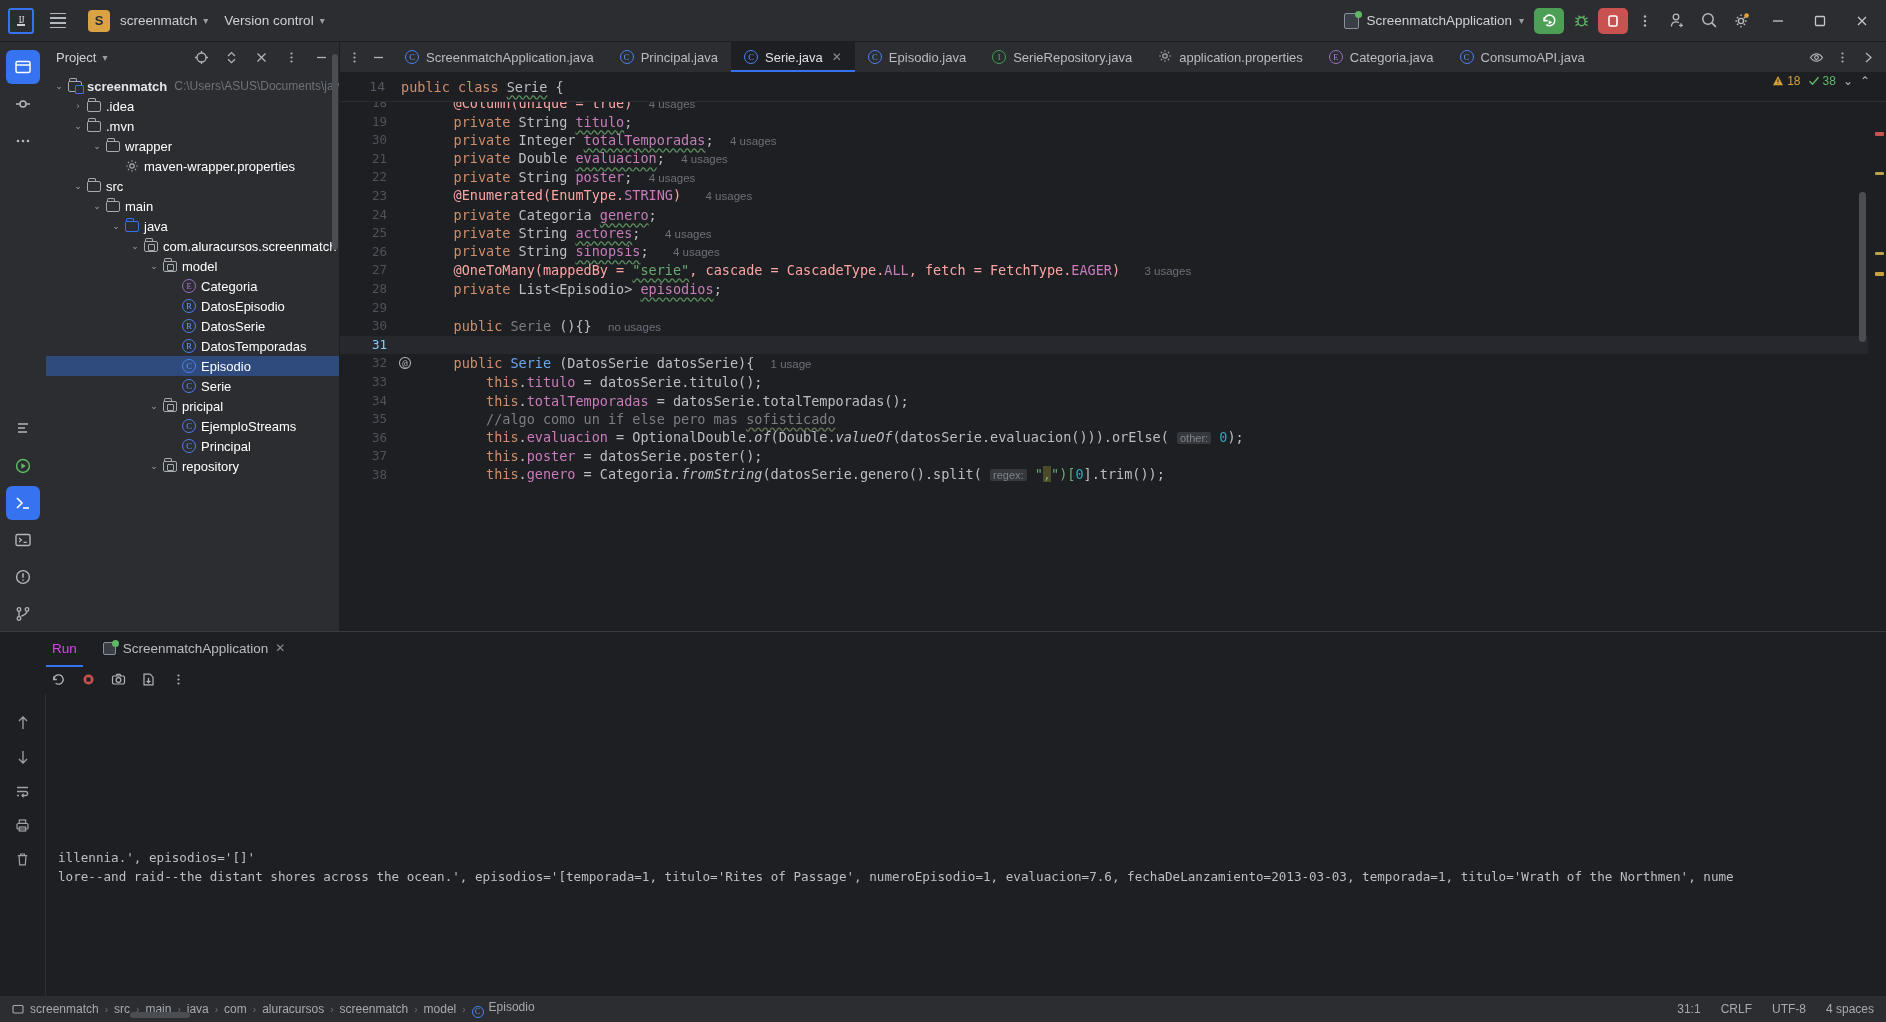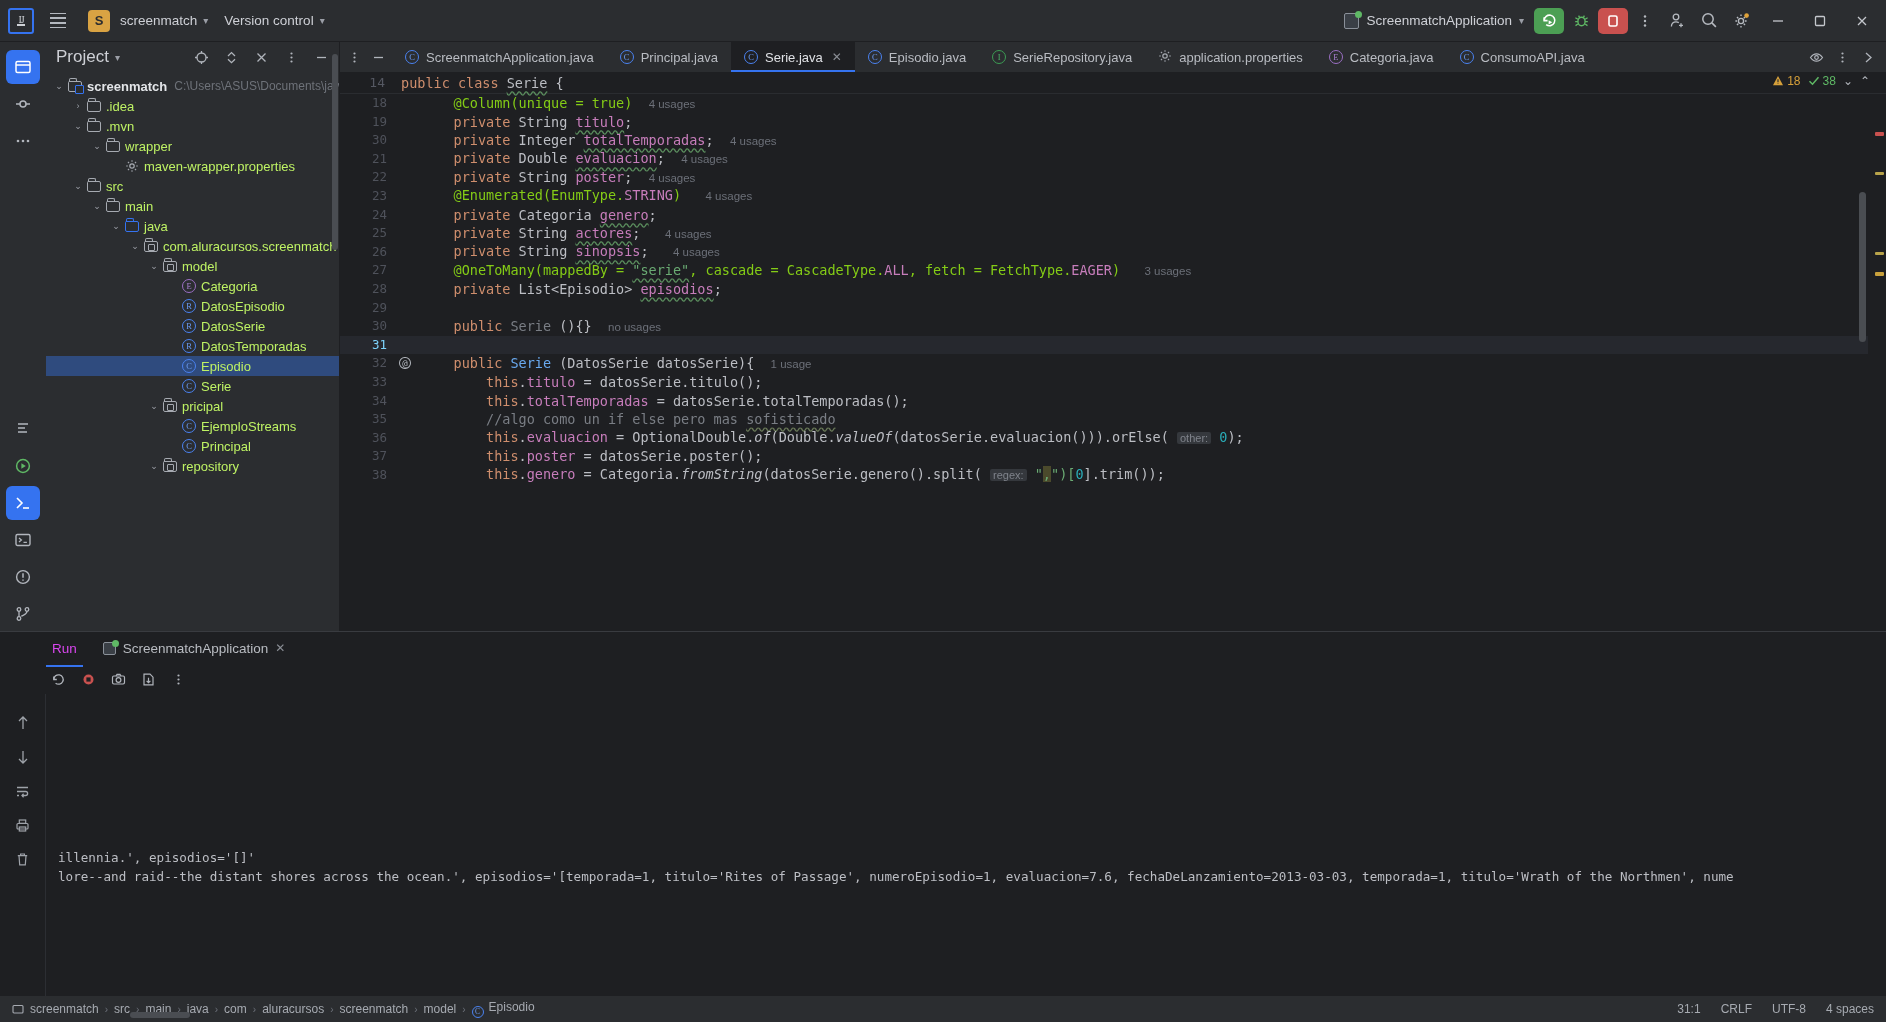--- a/index.html
+++ b/index.html
@@ -57,29 +57,29 @@
   .rail .railbtn.active { background: #3573f0; color: #fff; }
   .rail .railbtn.green { color:#5fb865; }
   .rail-spacer { flex: 1; }
 
   
   .project {
     width: 294px; flex: 0 0 294px; background: #2b2d30; display: flex; flex-direction: column;
     border-right: 1px solid #1e1f22; position: relative;
   }
   .proj-head { height: 30px; display:flex; align-items:center; padding: 0 6px 0 10px; gap: 6px; }
-  .proj-head .ttl { font-size: 17px; color:#ced0d6; }
+  .proj-head .ttl { font-size: 13px; color:#ced0d6; }
   .proj-head .sp { flex:1; }
   .ph-ico { width: 24px; height: 24px; display:flex; align-items:center; justify-content:center; color:#b0b4bb; cursor:pointer; }
   .tree { flex: 1; overflow: hidden; padding-top: 4px; position: relative; font-size: 13px; }
   .row { display:flex; align-items:center; height: 20px; padding-left: 6px; white-space: nowrap; cursor: pointer; }
   .row.sel { background: #2f4b7e; }
   .row .arrow { width: 14px; color:#9ca0a8; font-size: 9px; text-align:center; flex:0 0 14px; }
   .row .ico { width: 18px; flex: 0 0 18px; display:flex; align-items:center; justify-content:center; margin-right: 3px;}
-  .row .lbl { color: #bef264; }
+  .row .lbl { color: #ffffff; }
   .row .lbl.bold { font-weight: bold; color: #e3e5e8; }
   .row .sub { color: #6e7279; font-size: 12px; margin-left: 7px; }
   .tree-scroll { position:absolute; right: 1px; top: 12px; width: 6px; height: 196px; background: #4a4d52; border-radius: 3px; }
 
   
   .fi { width: 14px; height: 11px; border: 1.3px solid #a6aab1; border-radius: 1.5px 2px 2px 2px; position: relative; }
   .fi::before { content:''; position:absolute; top:-3.5px; left:0px; width:6px; height:3px; border:1.3px solid #a6aab1; border-bottom:none; border-radius:2px 2px 0 0;}
   .fi.blue { border-color:#3573f0; }
   .fi.blue::before { border-color:#3573f0; }
   .fi.mod::after { content:''; position:absolute; right:-3px; bottom:-3px; width:7px; height:7px; border:1.3px solid #3573f0; border-radius:1px; background:#2b2d30; }
@@ -96,36 +96,36 @@
   .tabbar { height: 30px; background: #2b2d30; display: flex; align-items: stretch; flex: 0 0 30px; position: relative;}
   .tb-pre { display:flex; align-items:center; gap: 0px; padding: 0 2px; color:#b0b4bb;}
   .tab { display:flex; align-items:center; gap: 7px; padding: 0 13px; font-size: 13px; color:#b9bcc2; cursor:pointer; position:relative; white-space:nowrap;}
   .tab.active { background: #1e1f22; color: #dfe1e5; }
   .tab.active::after { content:''; position:absolute; left:0; right:0; bottom:0; height:2px; background:#3573f0; }
   .tab .x { color:#8b8f96; font-size: 12px; margin-left:2px; }
   .tabbar-right { margin-left:auto; display:flex; align-items:center; gap:2px; padding-right:6px; color:#b0b4bb;}
 
   .codewrap { flex: 1; display: flex; min-height: 0; position: relative; overflow: hidden;}
   .sticky {
-    position: absolute; top:0; left: 0; right: 0; height: 22px; background: #1e1f22;
+    position: absolute; top:0; left: 0; right: 0; height: 30px; background: #1e1f22;
     display:flex; align-items:center; z-index: 5; border-bottom: 1px solid #2a2c30;
   }
   .gutter-n { width: 55px; flex:0 0 55px; text-align: right; padding-right: 10px; color:#555862; font-size: 13px; font-family: "DejaVu Sans Mono", monospace;}
   .code-area { flex: 1; position: relative; font-family: "DejaVu Sans Mono", monospace; font-size: 13.5px; line-height: 18.6px; overflow: hidden;}
   .cline { display:flex; align-items:center; height: 18.6px; white-space: pre; }
   .cline.cur { background: #26282e; }
   .gn { width: 55px; flex:0 0 55px; text-align:right; padding-right: 8px; color:#4f525b; font-family:"DejaVu Sans Mono", monospace; font-size:12.5px;}
   .cline.cur .gn { color:#7dd3fc; }
   .gmark { width: 20px; flex:0 0 20px; text-align:center; color:#b4b8bf; font-size:11px;}
   .ctext { padding-left: 6px; }
 
   
   .kw { color:#cf8e6d; }
   .str { color:#6aab73; }
-  .ann { color:#84cc16;text-align:center; }
+  .ann { color:#fca5a5;text-align:center; }
   .fld { color:#c77dbb; }
   .typ { color:#bcbec4; }
   .cls { color:#6aaaf0; }
   .plain { color:#bcbec4; }
   .num { color:#2aacb8; }
   .cmt { color:#7a7e85; }
   .usg { color:#6c7079; font-family:"Liberation Sans", sans-serif; font-size:11.5px; }
   .mth { color:#bcbec4; font-style: italic;}
   .hint { background:#35383d; color:#7f838b; font-size:11px; padding:0 3px; border-radius:2px; font-family:"Liberation Sans", sans-serif;}
   .regexhl { background:#4b4a2c; }

